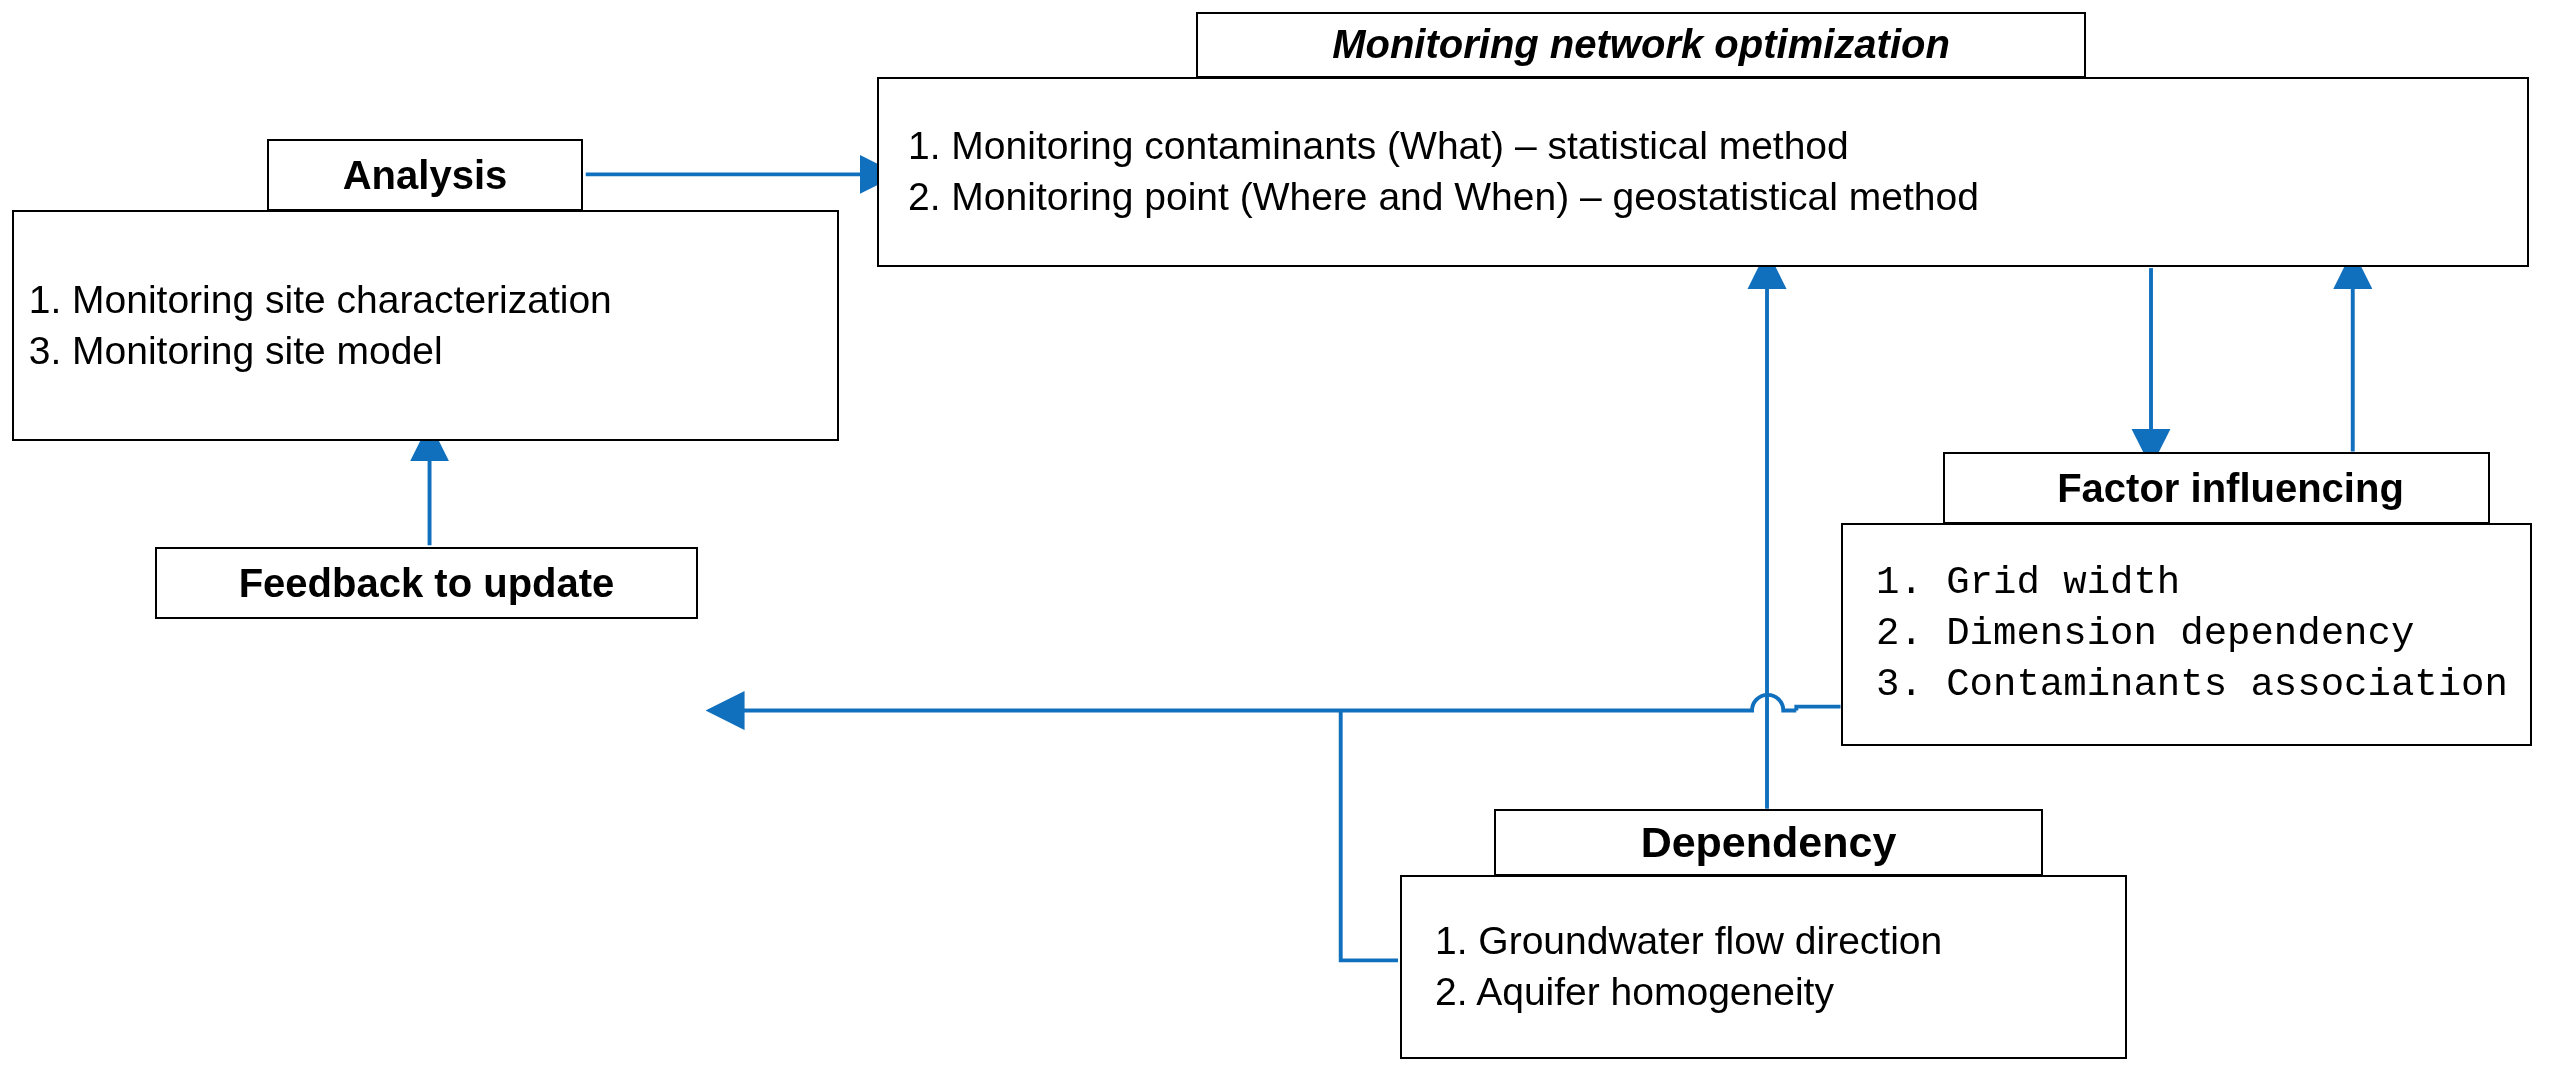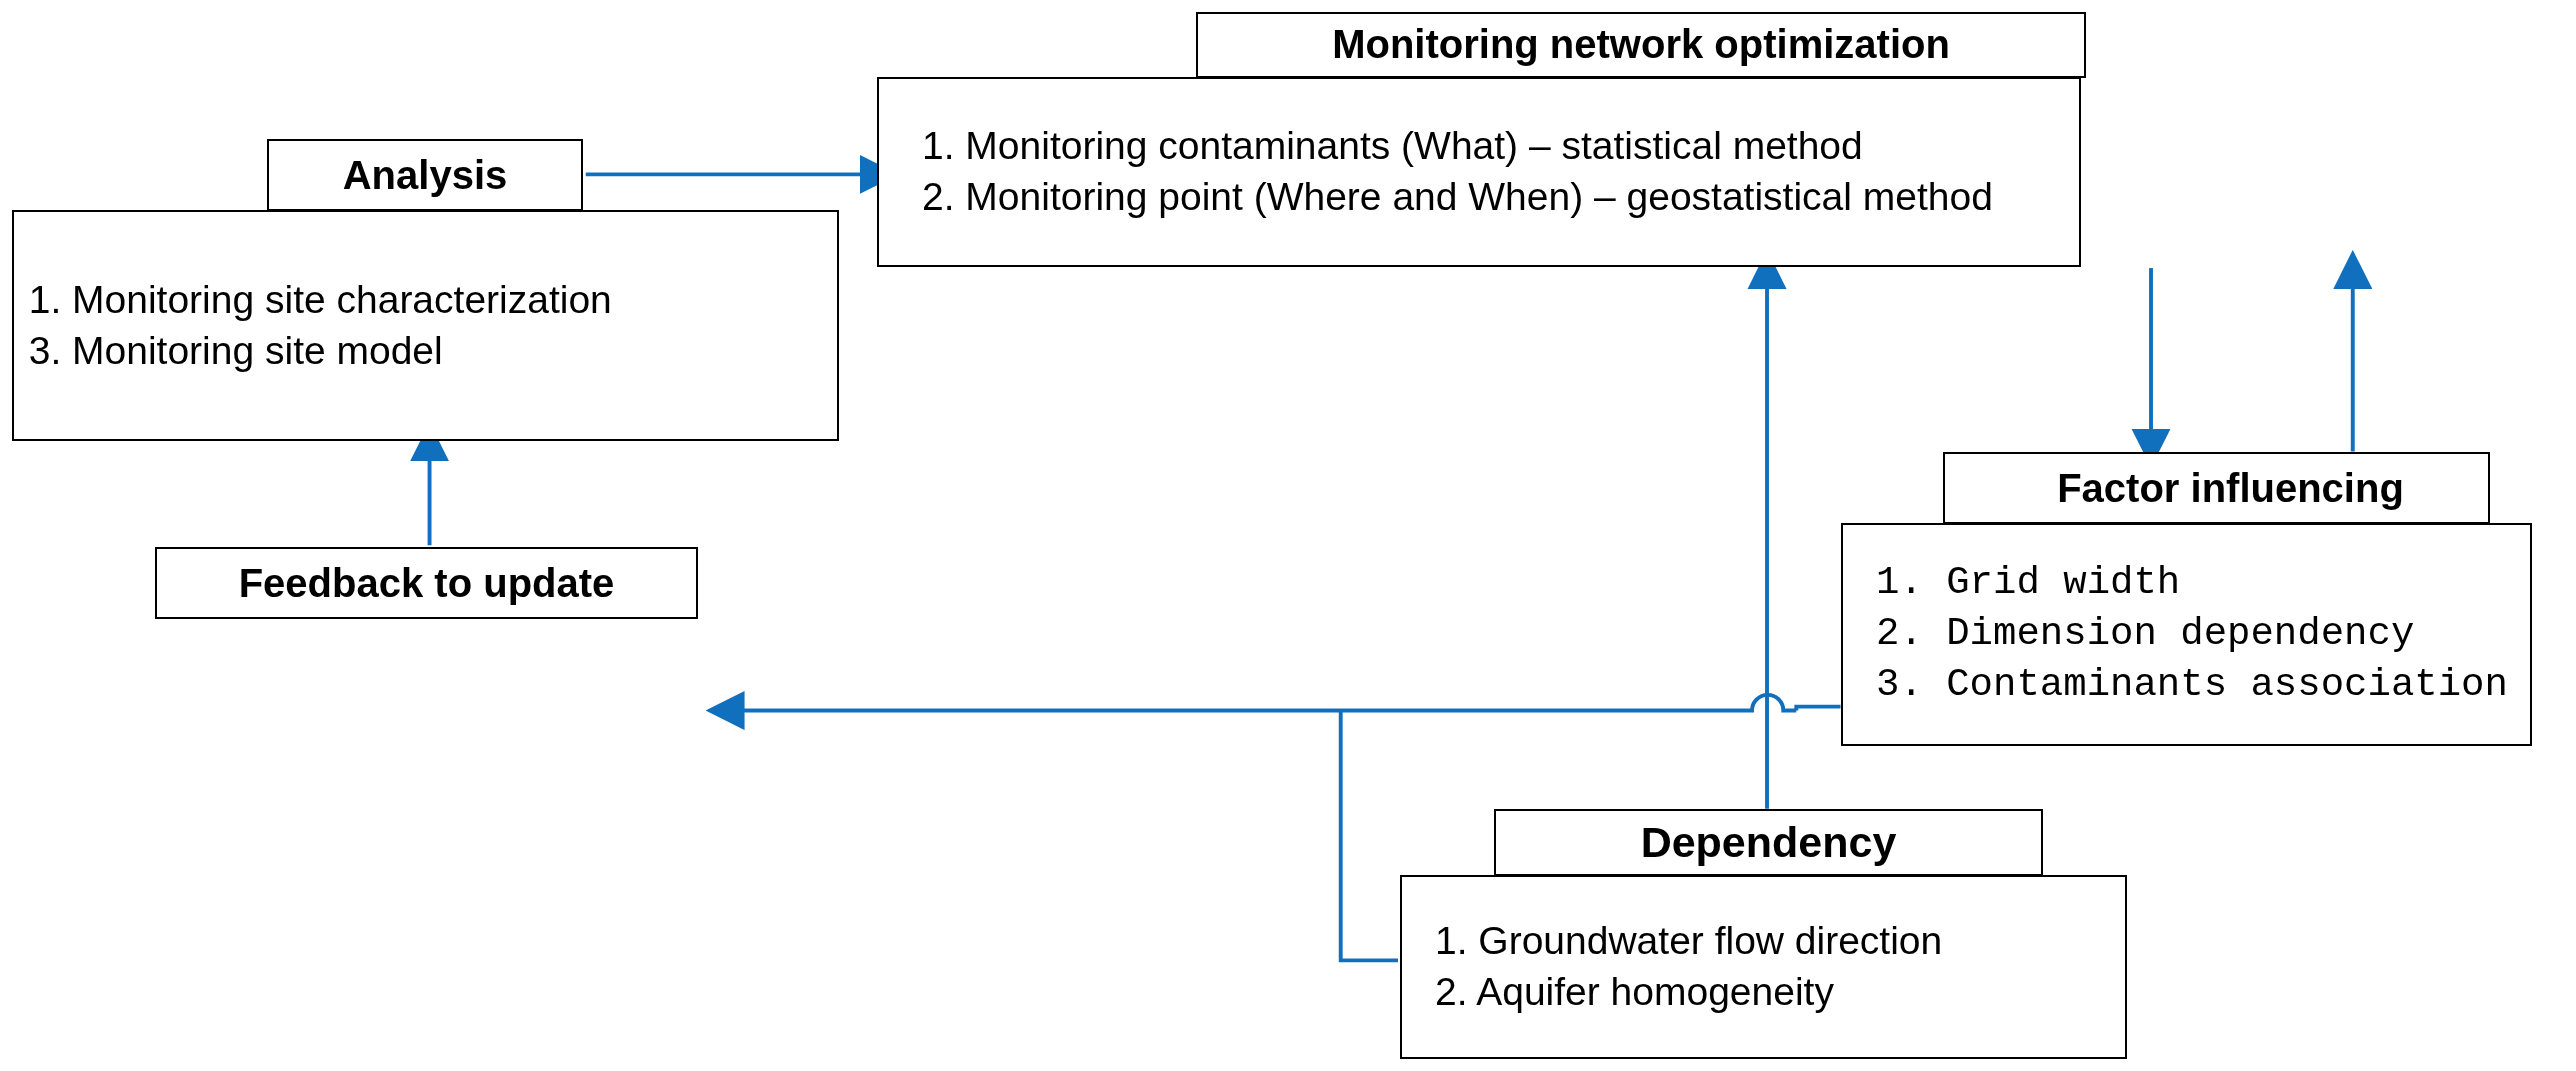--- a/index.html
+++ b/index.html
@@ -39,22 +39,22 @@
   }
   svg#wires{
     position:absolute;
     left:0; top:0;
     width:2576px;
     height:1071px;
     z-index:2;
     overflow:visible;
   }
   
-  #hdr-mno{ left:1196px; top:11.7px;  width:890px; height:66px; font-size:40px; }
-  #bdy-mno{ left:877px; top:77px; width:1204px; height:190px; font-size:39px; padding:0 0 0 43px; }
+  #hdr-mno{ left:1196px; top:11.7px;  width:890px; height:66px; font-size:40px;font-style:italic; }
+  #bdy-mno{ left:877px; top:77px; width:1652px; height:190px; font-size:39px; padding:0 0 0 29px; }
 
   #hdr-ana{ left:267px;  top:139px; width:316px;  height:72px; font-size:40px; }
   #bdy-ana{ left:12.4px;   top:210px; width:827px; height:231px; font-size:39px; padding:0 0 0 14.3px; }
 
   #hdr-fb{  left:155px;  top:547px; width:543px;  height:72px; font-size:40px; }
   #bdy-fb{  left:155px;  top:618px; width:573px;  height:188px; font-size:39px; padding:0 0 0 33px; }
 
   #hdr-fi{  left:1943px; top:452px; width:547px;  height:72px; font-size:40px;padding-left:28px; }
   #bdy-fi{  left:1841px; top:523px; width:691px; height:223px; font-size:39px; padding:0 0 0 33px;font-family:Liberation Mono, monospace; }
 

